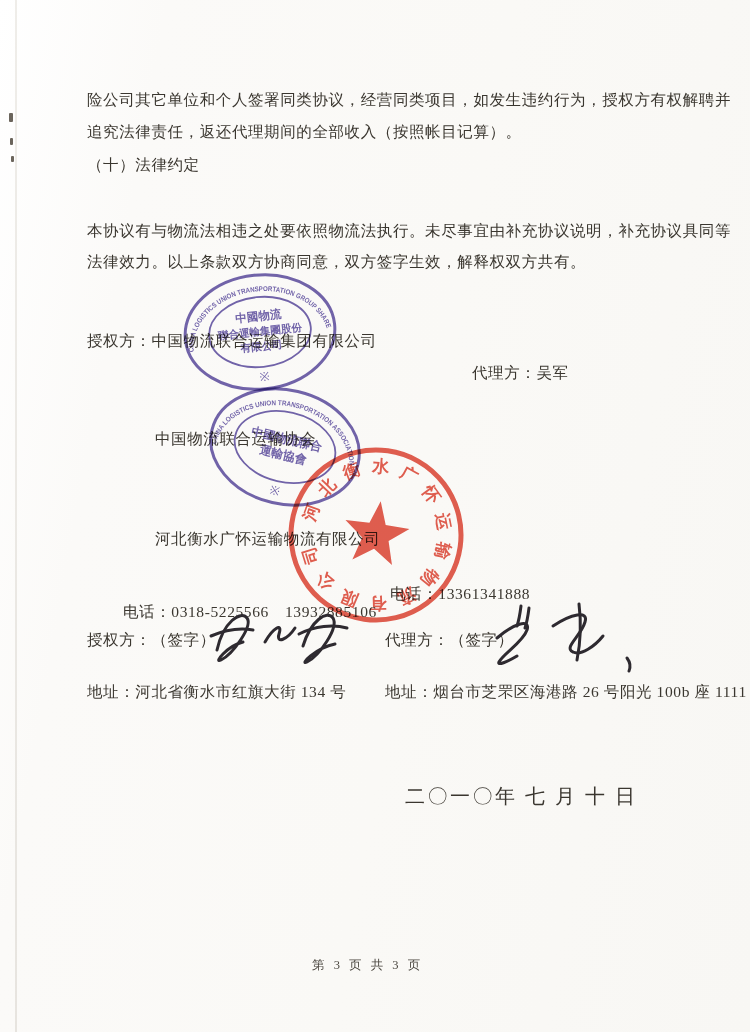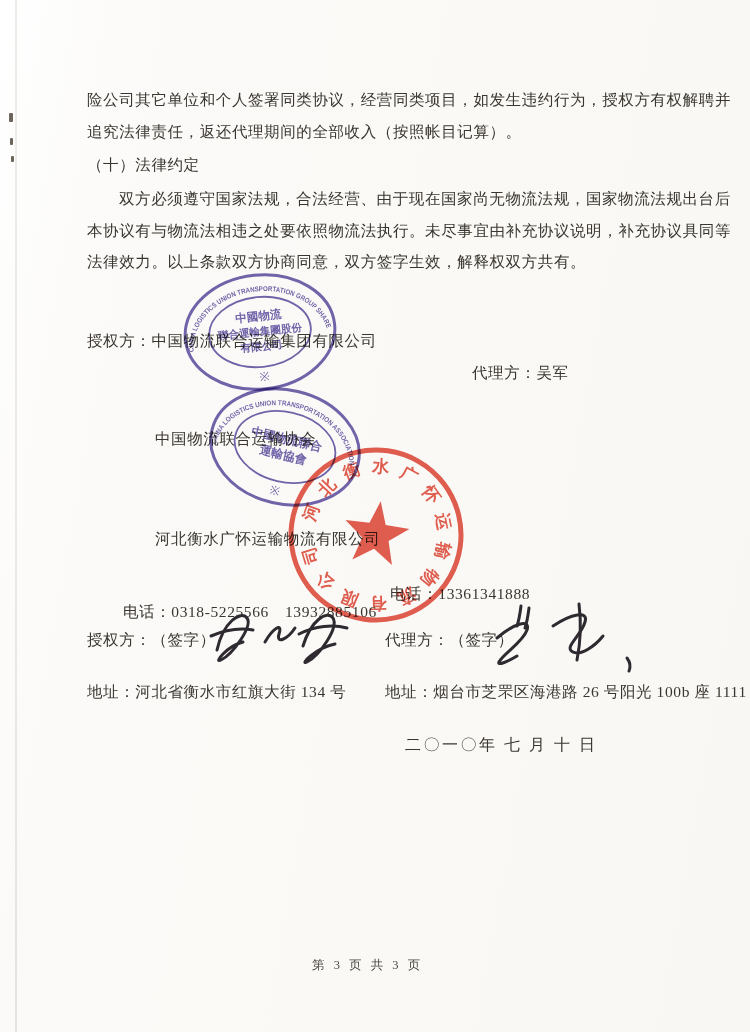--- a/index.html
+++ b/index.html
@@ -7,38 +7,37 @@
     position:relative;width:750px;height:1032px;overflow:hidden;
     background:linear-gradient(100deg,#ffffff 0%,#fbfaf8 18%,#faf9f6 55%,#f8f7f4 100%);
     font-family:"Liberation Serif","DejaVu Serif",serif;
     color:#3a362f;
   }
   .edge-line{position:absolute;left:15px;top:0;width:2px;height:1032px;background:linear-gradient(#efede9,#e7e4df);}
   .speck{position:absolute;background:#6b655c;border-radius:1px;}
   .txt{position:absolute;font-size:15.5px;letter-spacing:.6px;white-space:nowrap;}
   .body-line{width:604px;}
   .footer{font-size:12.5px;letter-spacing:3px;color:#4a463f;}
-  .date{font-size:16px;letter-spacing:2.5px;}
+  .date{font-size:20px;letter-spacing:2.5px;margin-top:48px;}
   .stamp{position:absolute;mix-blend-mode:multiply;}
   .sig{position:absolute;}
 </style>
 </head>
 <body>
 
 <div class="scan">
 
   <div class="edge-line"></div>
   <div class="speck" style="left:9px;top:113px;width:4px;height:9px;"></div>
   <div class="speck" style="left:10px;top:138px;width:3px;height:7px;"></div>
   <div class="speck" style="left:11px;top:156px;width:3px;height:6px;"></div>
 
   <div class="txt body-line" style="left:87px;top:90px;">险公司其它单位和个人签署同类协议，经营同类项目，如发生违约行为，授权方有权解聘并</div>
   <div class="txt" style="left:87px;top:122px;">追究法律责任，返还代理期间的全部收入（按照帐目记算）。</div>
   <div class="txt" style="left:87px;top:155px;">（十）法律约定</div>
-  <div class="txt" style="left:119px;top:189px;">双方必须遵守国家法规，合法经营、由于现在国家尚无物流法规，国家物流法规出台后</div>
   <div class="txt body-line" style="left:87px;top:221px;">本协议有与物流法相违之处要依照物流法执行。未尽事宜由补充协议说明，补充协议具同等</div>
   <div class="txt" style="left:87px;top:331px;">授权方：中国物流联合运输集团有限公司</div>
 
   <div class="txt" style="left:87px;top:252px;">法律效力。以上条款双方协商同意，双方签字生效，解释权双方共有。</div>
   <div class="txt" style="left:472px;top:331px;margin-top:32px;">代理方：吴军</div>
   <div class="txt" style="left:155px;top:429px;">中国物流联合运输协会</div>
   <div class="txt" style="left:155px;top:529px;">河北衡水广怀运输物流有限公司</div>
 
   <div class="txt" style="left:87px;top:602px;margin-left:36px;">电话：0318-5225566　13932885106</div>
   <div class="txt" style="left:390px;top:584px;">电话：13361341888</div>

